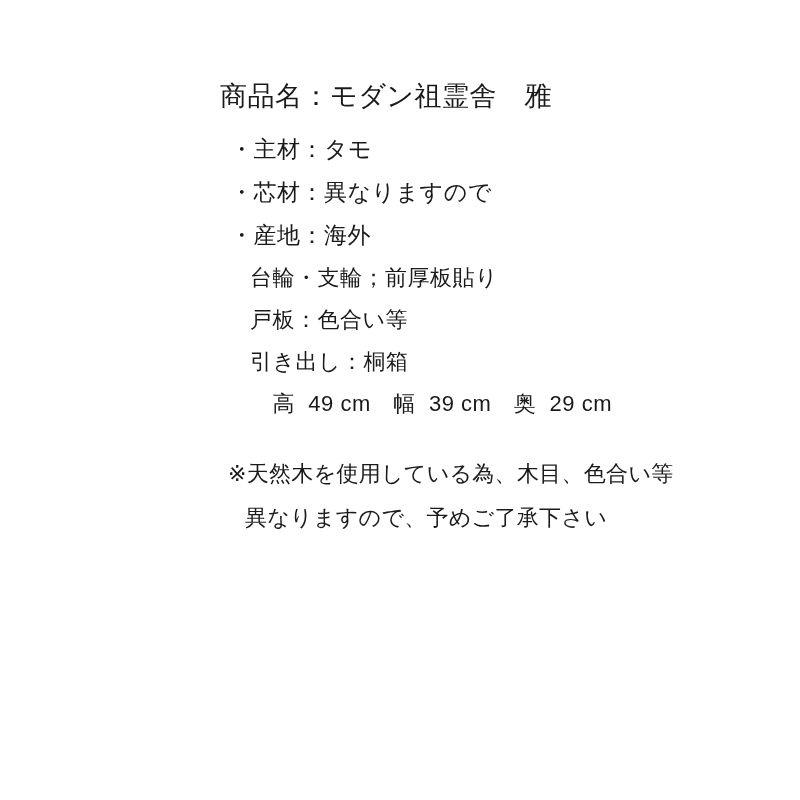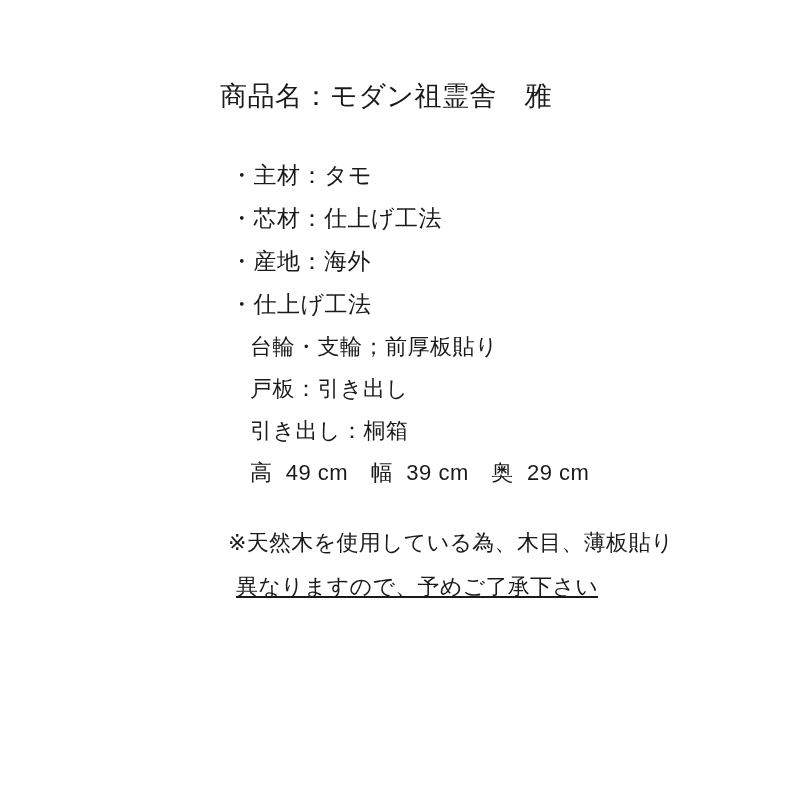--- a/index.html
+++ b/index.html
@@ -23,21 +23,21 @@
   }
   .product-title {
     font-size: 27px;
     line-height: 1.4;
     font-weight: 400;
     margin: 18px 0 0 160px;
     letter-spacing: 0.5px;
     white-space: pre;
   }
   .spec-list {
-    margin: 48px 0 0 170px;
+    margin: 22px 0 0 170px;
     padding: 0;
     list-style: none;
   }
   .spec-list li {
     font-size: 23px;
     line-height: 1.0;
     margin-bottom: 20px;
     letter-spacing: 0.5px;
     white-space: pre;
   }
@@ -52,57 +52,56 @@
     margin-bottom: 20px;
     letter-spacing: 0.5px;
     white-space: pre;
   }
   .size-line {
     margin: 0 0 0 190px;
     font-size: 22px;
     line-height: 1.0;
     letter-spacing: 0.5px;
     white-space: pre;
+    text-align: right;
   }
   .note {
     margin: 48px 0 0 168px;
   }
   .note-line {
     font-size: 22px;
     line-height: 1.0;
     margin-bottom: 22px;
     letter-spacing: 0.3px;
     white-space: pre;
   }
   .note-line.indent {
-    margin-left: 8px;
-    text-decoration: underline;
+    margin-left: 17px;
   }
 </style>
 </head>
 <body>
 
 <div class="sheet">
 
   <div class="product-title">商品名：モダン祖霊舎　雅</div>
 
   <ul class="spec-list">
     <li>・主材：タモ</li>
-    <li>・芯材：仕上げ工法</li>
+    <li>・芯材：異なりますので</li>
     <li>・産地：海外</li>
-    <li>・仕上げ工法</li>
   </ul>
 
   <ul class="sub-lines">
     <li>台輪・支輪；前厚板貼り</li>
-    <li>戸板：引き出し</li>
+    <li>戸板：色合い等</li>
     <li>引き出し：桐箱</li>
   </ul>
 
 
   <div class="size-line">高  49 cm　幅  39 cm　奥  29 cm</div>
 
   <div class="note">
-    <div class="note-line">※天然木を使用している為、木目、薄板貼り</div>
+    <div class="note-line">※天然木を使用している為、木目、色合い等</div>
     <div class="note-line indent">異なりますので、予めご了承下さい</div>
   </div>
 
 </div>
 
 </body></html>

